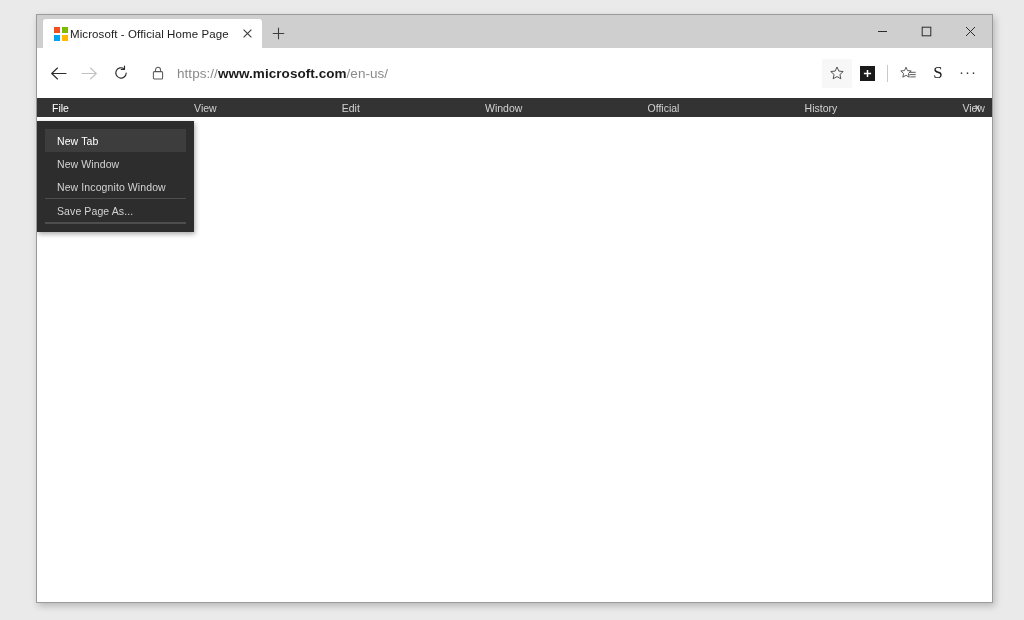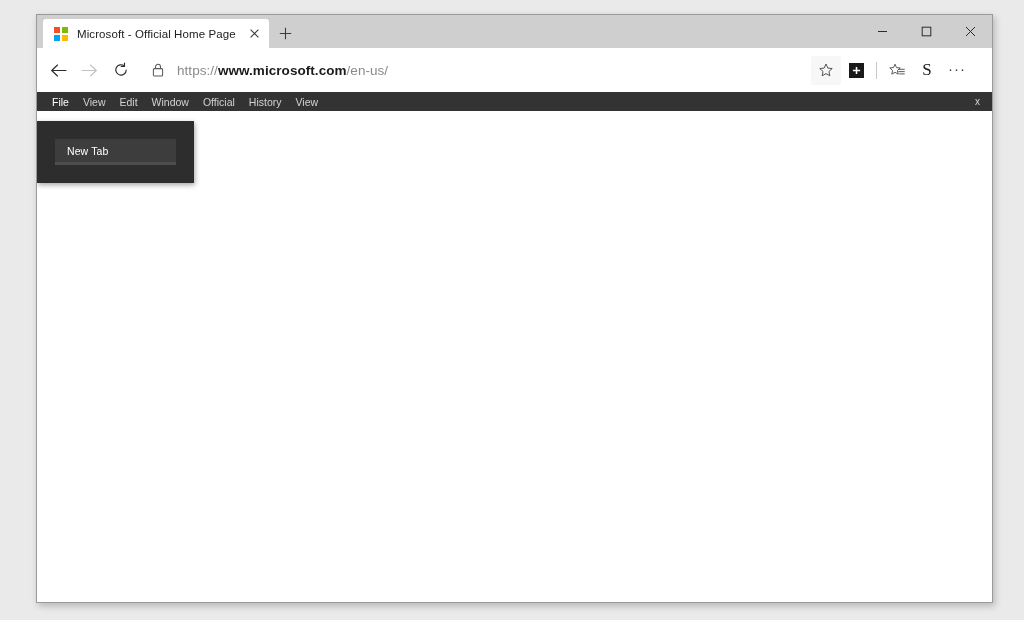--- a/index.html
+++ b/index.html
@@ -50,21 +50,21 @@
     display: grid;
     grid-template-columns: 6px 6px;
     grid-template-rows: 6px 6px;
     gap: 2px;
     flex: 0 0 auto;
   }
   .ms-logo i { display: block; width: 6px; height: 6px; }
   .tab-title {
     font-size: 11.5px;
     color: #212121;
-    margin-left: 9px;
+    margin-left: 2px;
     white-space: nowrap;
     letter-spacing: 0.1px;
   }
   .tab-close {
     margin-left: 10px;
     width: 17px; height: 17px;
     display: flex; align-items: center; justify-content: center;
     color: #3a3a3a;
     font-size: 12px;
     line-height: 1;
@@ -91,24 +91,24 @@
     width: 44px; height: 33px;
     display: flex; align-items: center; justify-content: center;
     color: #2b2b2b;
     font-size: 12px;
     line-height: 1;
   }
   .wc-btn svg { display: block; }
 
   
   #toolbar {
-    height: 44px;
+    height: 50px;
     background: #ffffff;
     display: flex; align-items: center;
-    padding: 0 20px 0 6px;
+    padding: 0 9px 0 6px;
     flex: 0 0 auto;
   }
   .nav-btn {
     width: 31px; height: 31px;
     display: flex; align-items: center; justify-content: center;
     border-radius: 2px;
     flex: 0 0 auto;
   }
   .nav-btn svg { display: block; }
 
@@ -158,20 +158,21 @@
   #more-btn { font-size: 15px; letter-spacing: 1px; color: #3b3b3b; padding-bottom:4px;}
 
   
   #menu-bar {
     height: 19px;
     background: #333333;
     display: flex; align-items: center;
     flex: 0 0 auto;
     position: relative;
     padding-left: 8px;
+    justify-content: space-between;
   }
   .menu-item {
     font-size: 10.5px;
     color: #d2d2d2;
     padding: 0 7px;
     height: 19px;
     display: flex; align-items: center;
     white-space: nowrap;
   }
   .menu-item.open { background: #333333; color: #ffffff; }
@@ -190,21 +191,21 @@
   }
 
   
   #file-menu {
     position: absolute;
     left: 0px; top: 106px;
     width: 157px;
     background: #2d2d2d;
     z-index: 50;
     box-shadow: 1px 2px 5px rgba(0,0,0,0.35);
-    padding: 18px;
+    padding: 8px;
   }
   .dd-item {
     height: 23px;
     display: flex; align-items: center;
     padding-left: 12px;
     font-size: 10.5px;
     color: #d3d3d3;
     white-space: nowrap;
     letter-spacing: 0.1px;
   }
@@ -332,19 +333,22 @@
       <div class="menu-item">Official</div>
       <div class="menu-item">History</div>
       <div class="menu-item">View</div>
       <div id="menubar-close">x</div>
     </div>
 
     <div id="page-content"></div>
 
     <div id="file-menu">
       <div class="dd-item highlight">New Tab</div>
+      <div class="dd-item">New Window</div>
+      <div class="dd-item">New Incognito Window</div>
       <div class="dd-sep"></div>
+      <div class="dd-item">Save Page As...</div>
       <div class="dd-sep"></div>
       <div class="dd-sep"></div>
     </div>
 
   </div>
 </div>
 
 </body></html>

